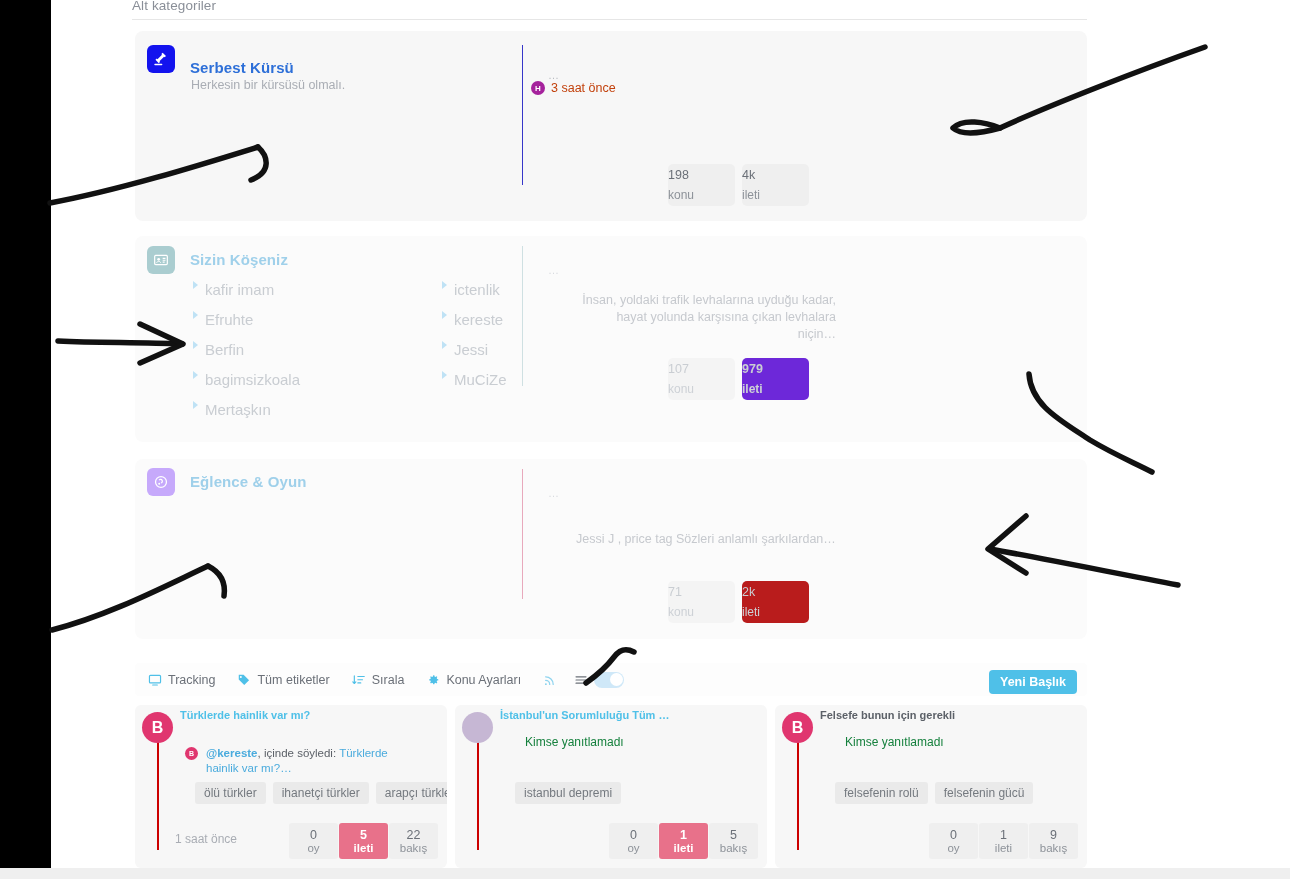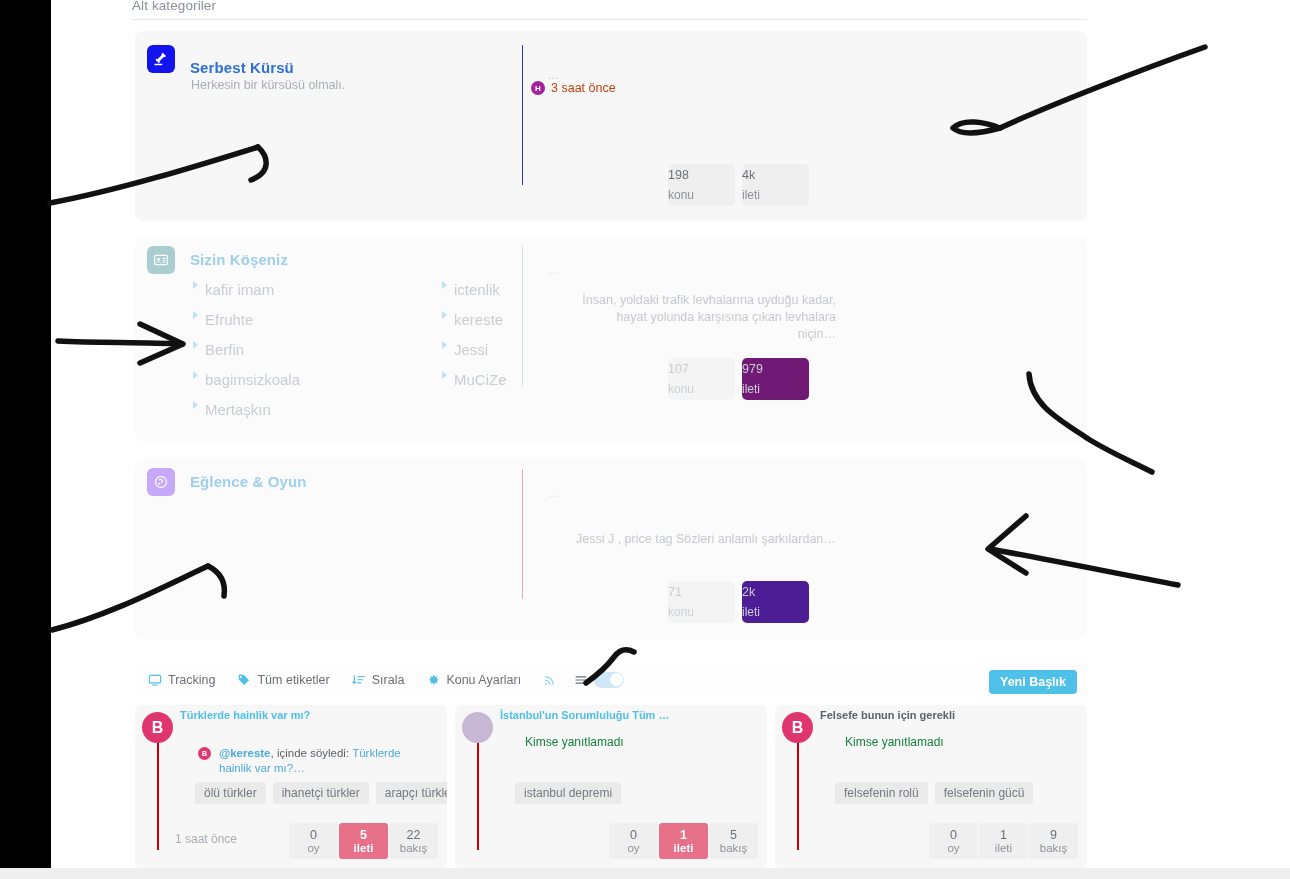--- a/index.html
+++ b/index.html
@@ -144,21 +144,21 @@
   .topic .t-title {
     position:absolute; left:45px; top:4px; width:252px;
     font-size:11px; font-weight:700; color:#4fc0e8;
     white-space:nowrap; overflow:hidden; text-overflow:ellipsis;
   }
   .topic .t-sub {
     position:absolute; left:70px; top:30px;
     font-size:12px; color:#15803d; white-space:nowrap;
   }
   .topic .t-reply {
-    position:absolute; left:84px; top:41px; width:215px;
+    position:absolute; left:71px; top:41px; width:215px;
     font-size:11.5px; line-height:15px; color:#4aabdd;
   }
   .topic .t-reply .ava-xs {
     position:absolute; left:-21px; top:1px;
     width:13px; height:13px; border-radius:50%;
     display:flex; align-items:center; justify-content:center;
     color:#fff; font-size:7px; font-weight:700;
   }
   .tags { position:absolute; left:60px; top:77px; display:flex; gap:7px; }
   .tag {
@@ -290,21 +290,21 @@
         <div class="excerpt-body" style="margin-top:18px; width:260px;text-align:right;">
           <span class="excerpt-muted">İnsan, yoldaki trafik levhalarına uyduğu kadar, hayat yolunda karşısına çıkan levhalara niçin…</span>
         </div>
       </div>
 
       <div class="stats" style="left:533px; top:122px;">
         <div class="stat" style="background:#f4f4f4;">
           <span class="num" style="color:#c9cdd2;">107</span>
           <span class="lbl" style="color:#cdd1d6;">konu</span>
         </div>
-        <div class="stat" style="background:#701a75;">
+        <div class="stat" style="background:#6d28d9;font-weight:bold;">
           <span class="num" style="color:#c9cdd2;">979</span>
           <span class="lbl" style="color:#cdd1d6;">ileti</span>
         </div>
       </div>
     </div>
 
     <div class="cat-card c3">
       <div class="cat-icon" style="left:12px; top:9px; background:#c6a9fb;">
         <svg viewBox="0 0 24 24" fill="#ffffff">
           <circle cx="12" cy="12" r="8.2" fill="none" stroke="#ffffff" stroke-width="1.9"></circle>
@@ -321,21 +321,21 @@
         <div class="excerpt-body" style="margin-top:34px; width:260px;">
           <span class="excerpt-muted">Jessi J , price tag Sözleri anlamlı şarkılardan…</span>
         </div>
       </div>
 
       <div class="stats" style="left:533px; top:122px;">
         <div class="stat" style="background:#f4f4f4;">
           <span class="num" style="color:#c9cdd2;">71</span>
           <span class="lbl" style="color:#cdd1d6;">konu</span>
         </div>
-        <div class="stat" style="background:#4c1d95;">
+        <div class="stat" style="background:#b91c1c;">
           <span class="num" style="color:#c9cdd2;">2k</span>
           <span class="lbl" style="color:#cdd1d6;">ileti</span>
         </div>
       </div>
     </div>
 
     <div class="toolbar">
       <div class="tb-item" style="margin-left:13px;text-align:center;">
         <span>
           <svg viewBox="0 0 24 24" fill="none" stroke="#4fc0e8" stroke-width="2">

